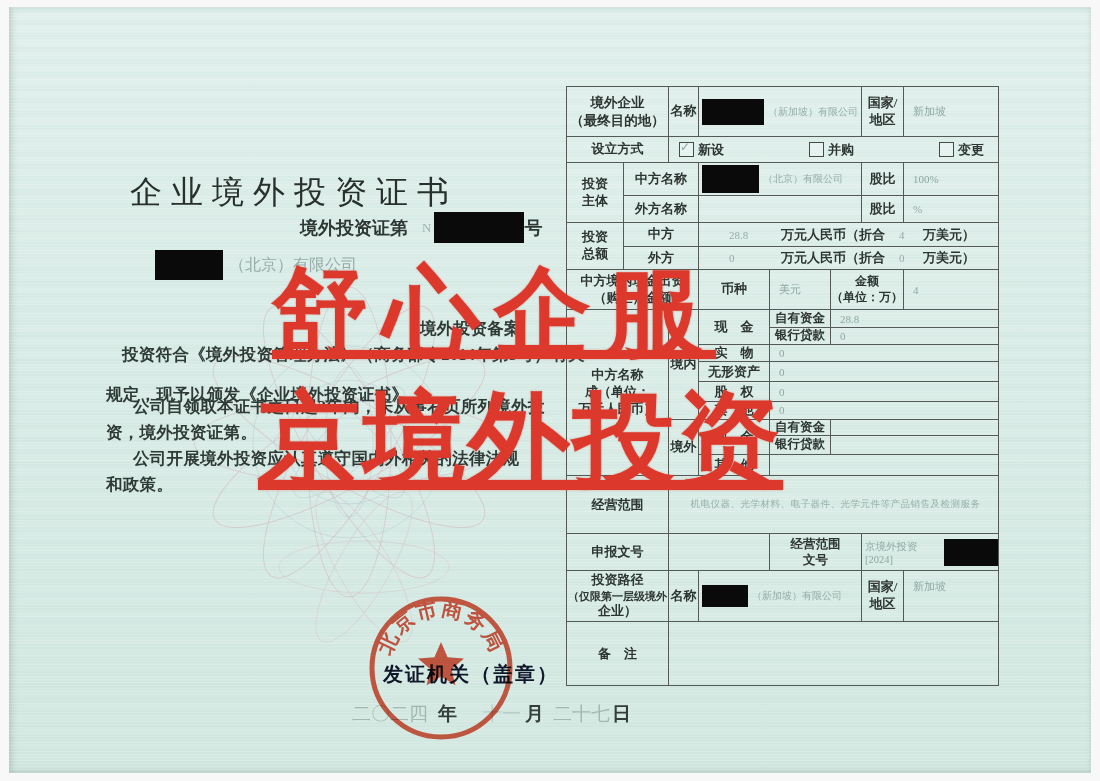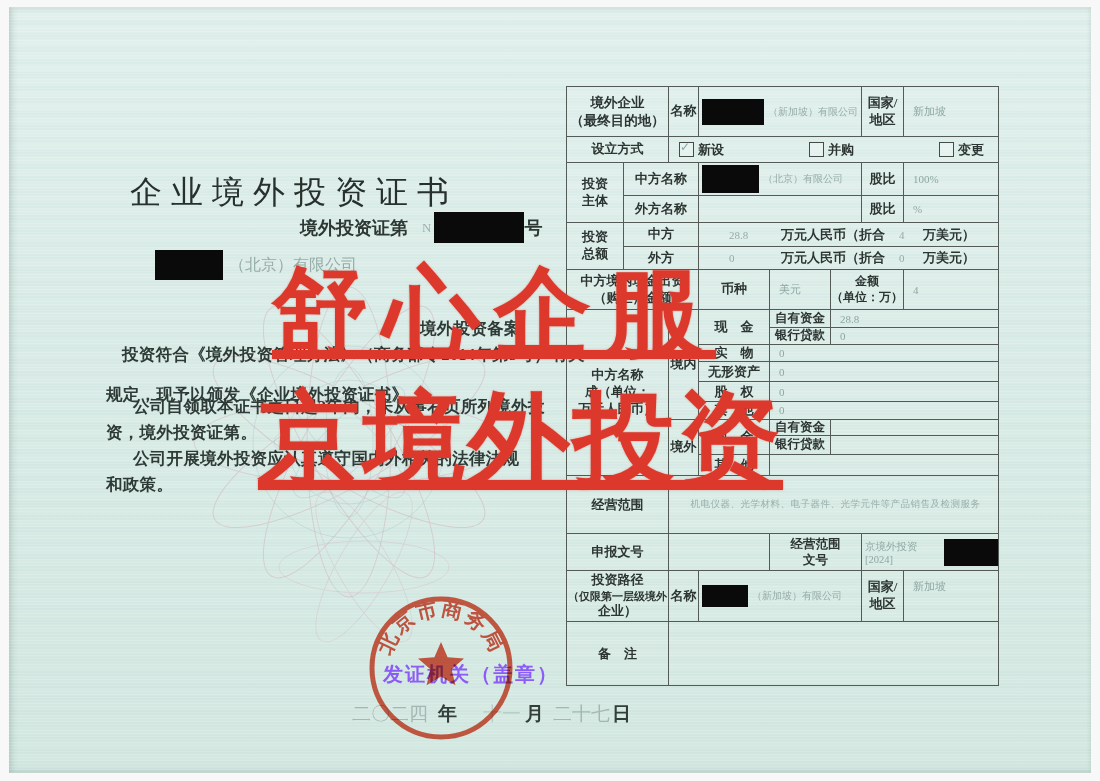--- a/index.html
+++ b/index.html
@@ -27,21 +27,21 @@
   }
   .cert-no{left:300px;top:212px;font-size:18px;font-weight:bold;color:#2d3733;z-index:3;
     display:flex;align-items:center;white-space:nowrap;}
   .cert-no .hint{color:#9eb3af;font-size:13px;font-weight:normal;margin:0 3px 0 14px;}
   .redact{display:inline-block;background:#0a0a0a;vertical-align:middle;}
   .company-line{left:155px;top:250px;z-index:3;display:flex;align-items:center;}
   .faint{color:#95aca8;}
   .company-line .faint{font-size:16px;margin-left:6px;}
   .body-line{position:absolute;font-size:16.5px;font-weight:bold;color:#2e3a35;
     letter-spacing:.3px;white-space:nowrap;z-index:3;}
-  .issuer{left:383px;top:661px;font-size:20px;font-weight:bold;color:#8b5cf6;
+  .issuer{left:383px;top:661px;font-size:20px;font-weight:bold;color:#0f172a;
     letter-spacing:2px;z-index:3;white-space:nowrap;}
   .date-line{left:352px;top:701px;font-size:19px;font-weight:bold;color:#333d39;
     z-index:3;display:flex;align-items:baseline;white-space:nowrap;}
   .date-line .faint{font-weight:normal;color:#a3b8b3;}
   .seal{left:366px;top:592px;z-index:4;opacity:.88;mix-blend-mode:multiply;}
   
   .wm{position:absolute;font-weight:bold;z-index:50;white-space:nowrap;
     text-shadow:0 0 2px rgba(221,57,45,.45);text-decoration:underline;}
   .wm1{left:272px;top:248px;font-size:97px;letter-spacing:14px;}
   .wm2{left:258px;top:372px;font-size:102px;letter-spacing:3px;}

